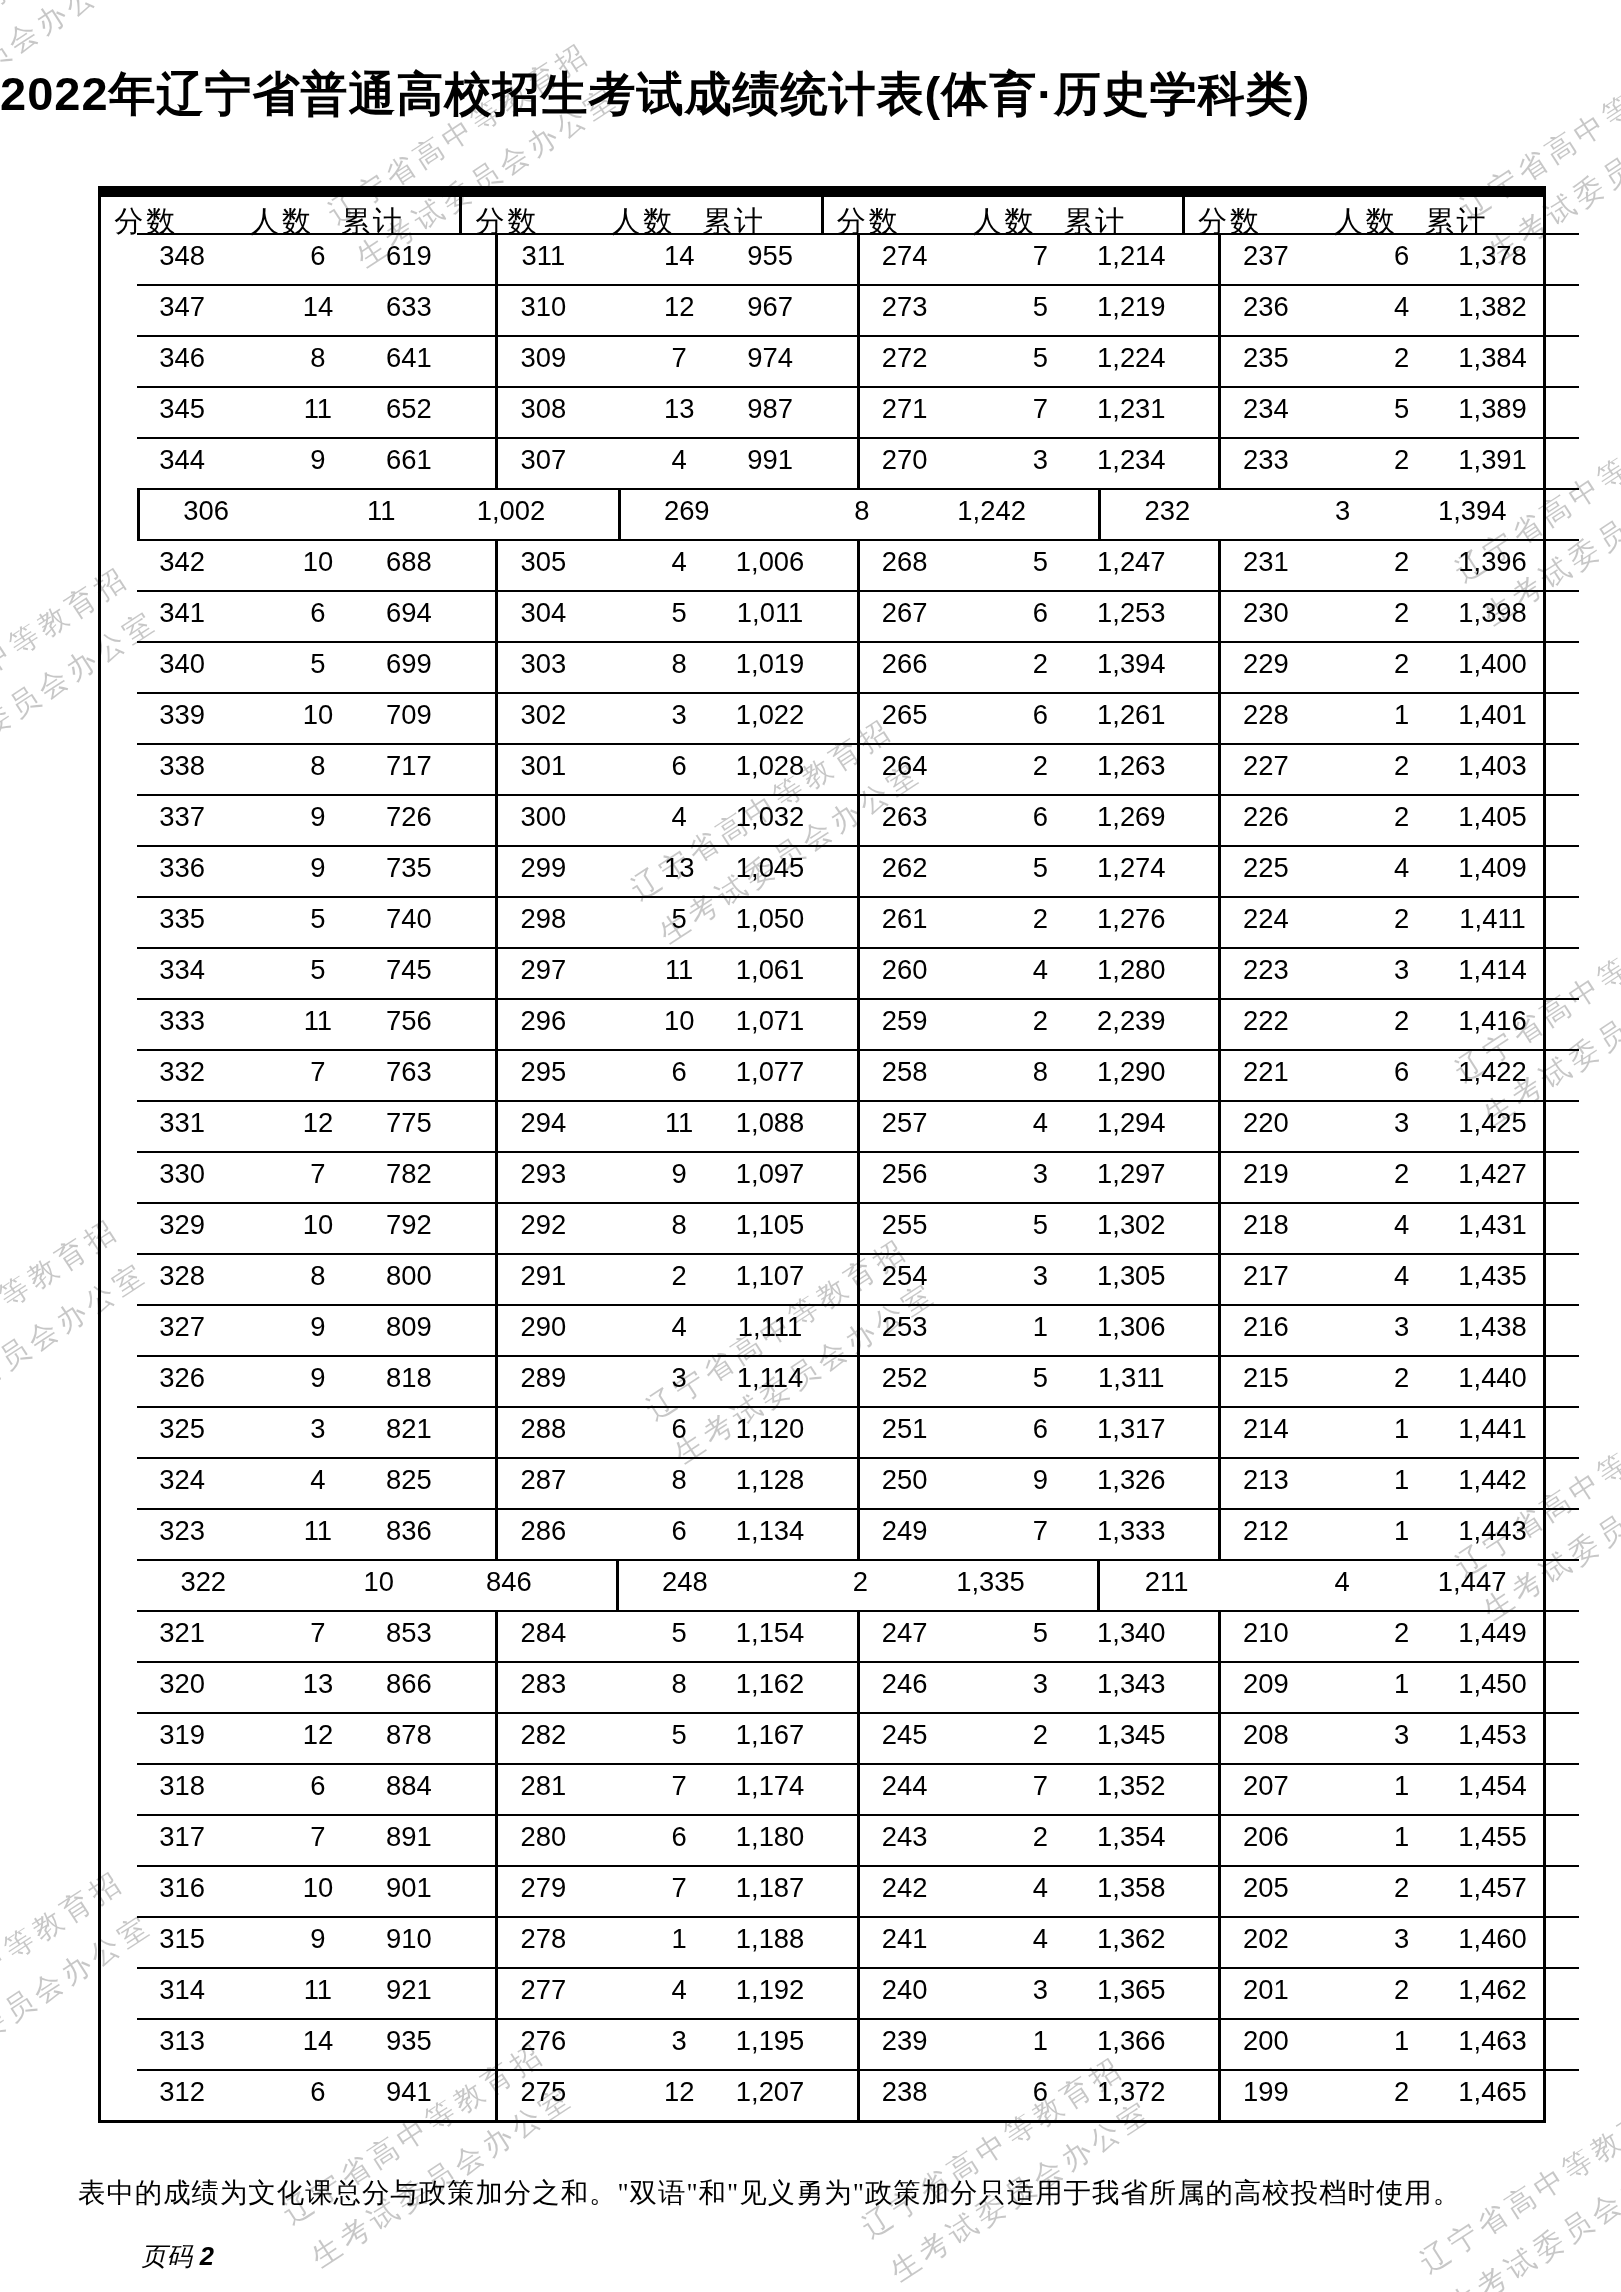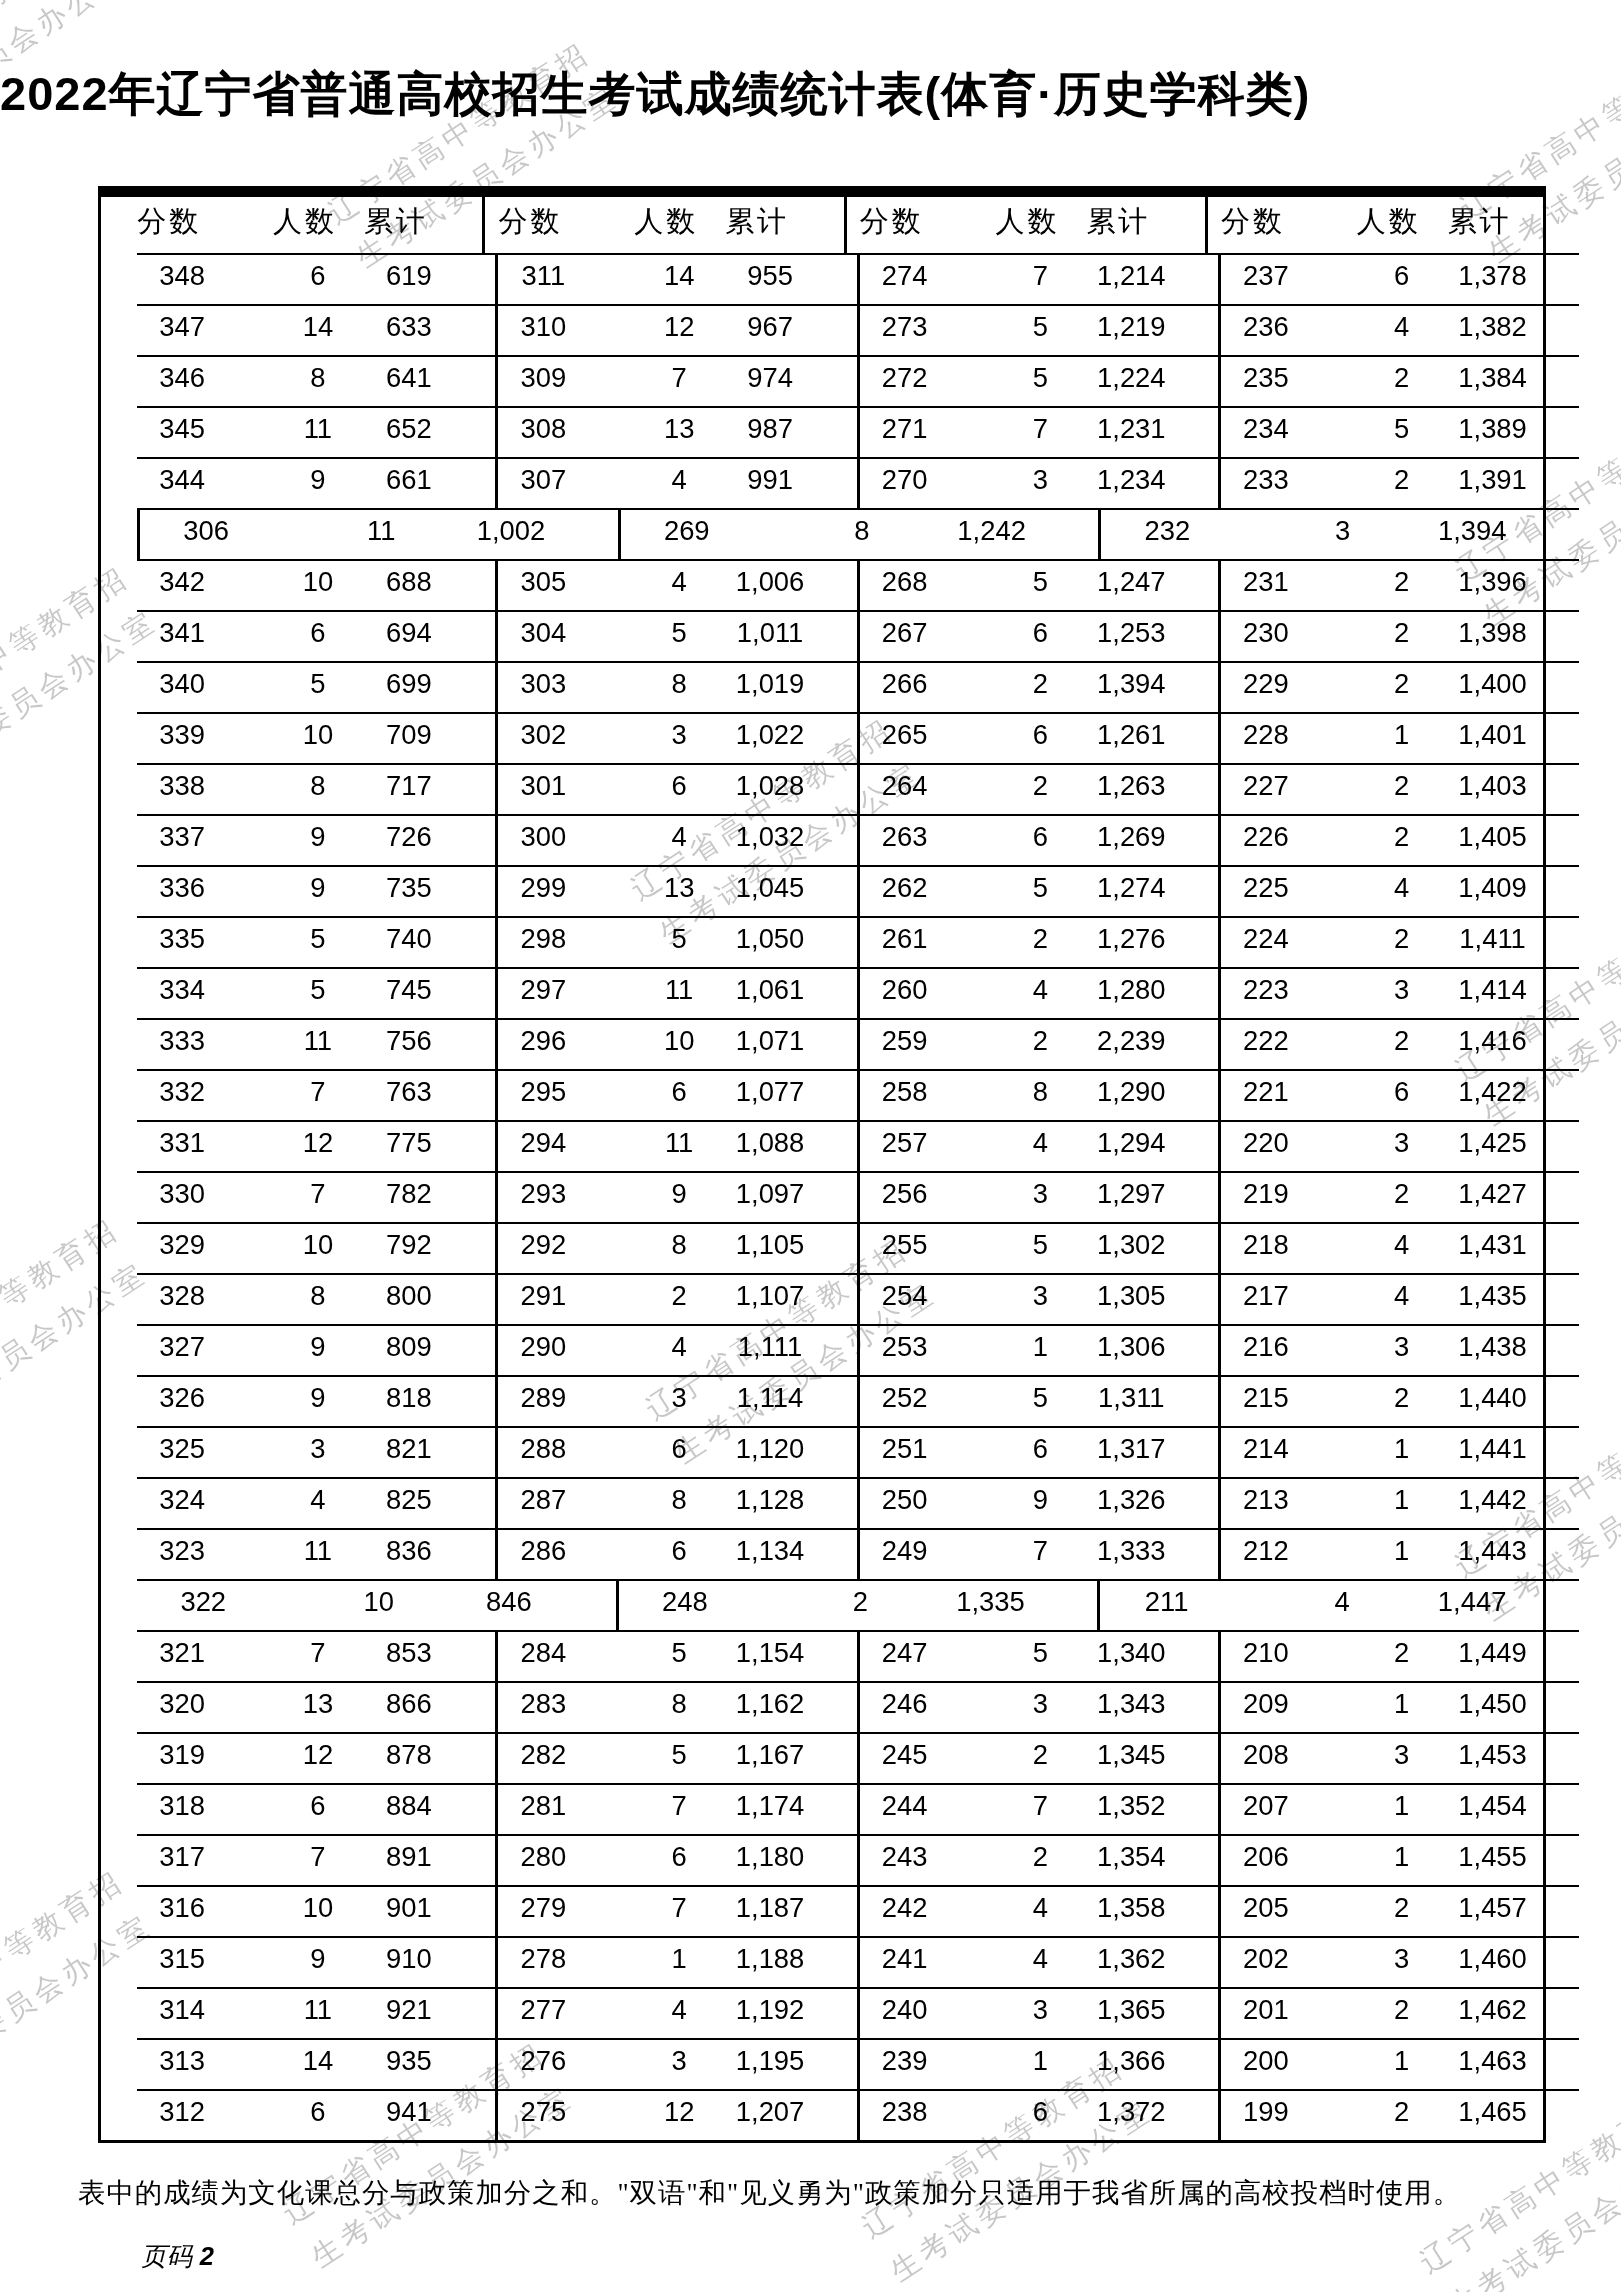--- a/index.html
+++ b/index.html
@@ -23,21 +23,21 @@
     font-size:47px;font-weight:bold;letter-spacing:1px;
     font-family:Liberation Sans, sans-serif;
   }
   
   .score-table{
     position:absolute;left:98px;top:186px;width:1448px;
     box-sizing:border-box;
     border:3.9px solid #000;border-top-width:11.8px;border-bottom-width:3.9px;
   }
   .trow{display:flex;width:100%;}
-  .header-row{height:56px;margin-left:23px;}
+  .header-row{height:36px;}
   .data-row{height:51px;border-top:2.9px solid #000;box-sizing:border-box;margin-left:36px;}
   .tgroup{flex:1 1 0;display:grid;grid-template-columns:35% 31% 34%;box-sizing:border-box;min-width:0;}
   .tgroup.gsep{border-left:3.9px solid #000;}
   .cell{
     display:flex;justify-content:center;align-items:flex-start;
     padding-top:5.9px;font-size:27.4px;line-height:29px;min-width:0;
   }
   .c-score{padding-right:35px;}
   .c-cum{padding-right:51px;}
   .header-row .cell{

